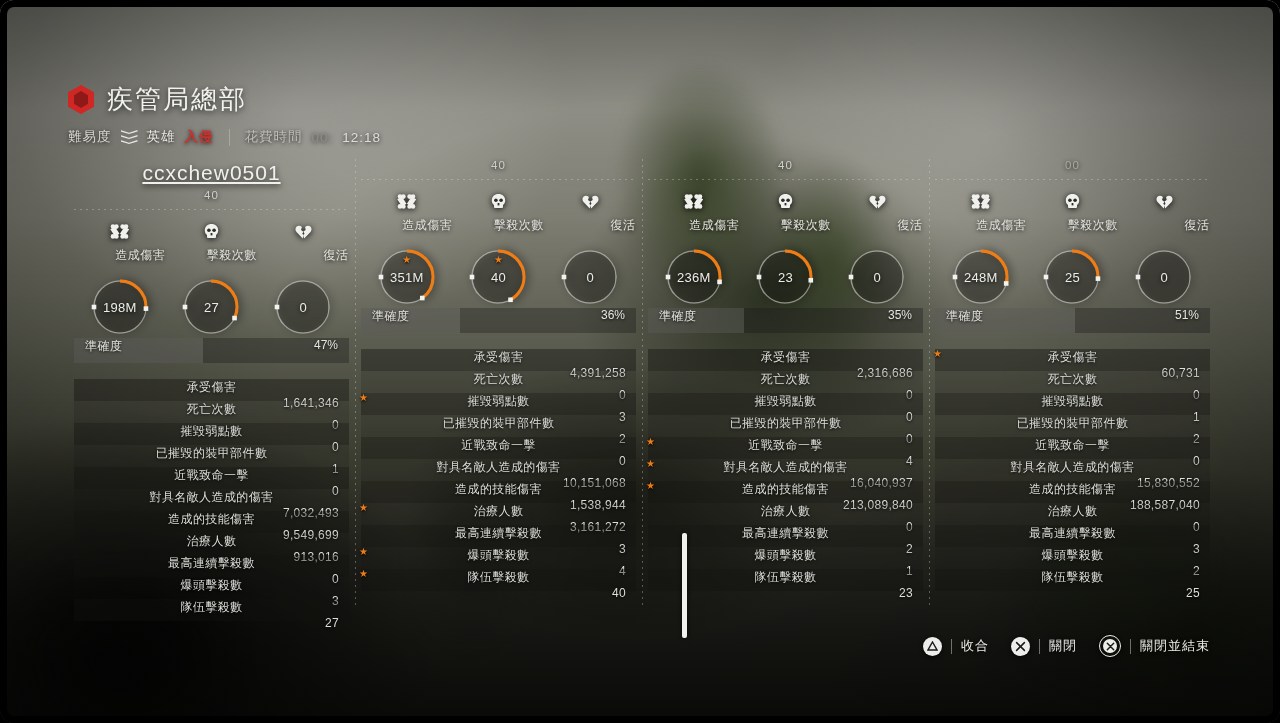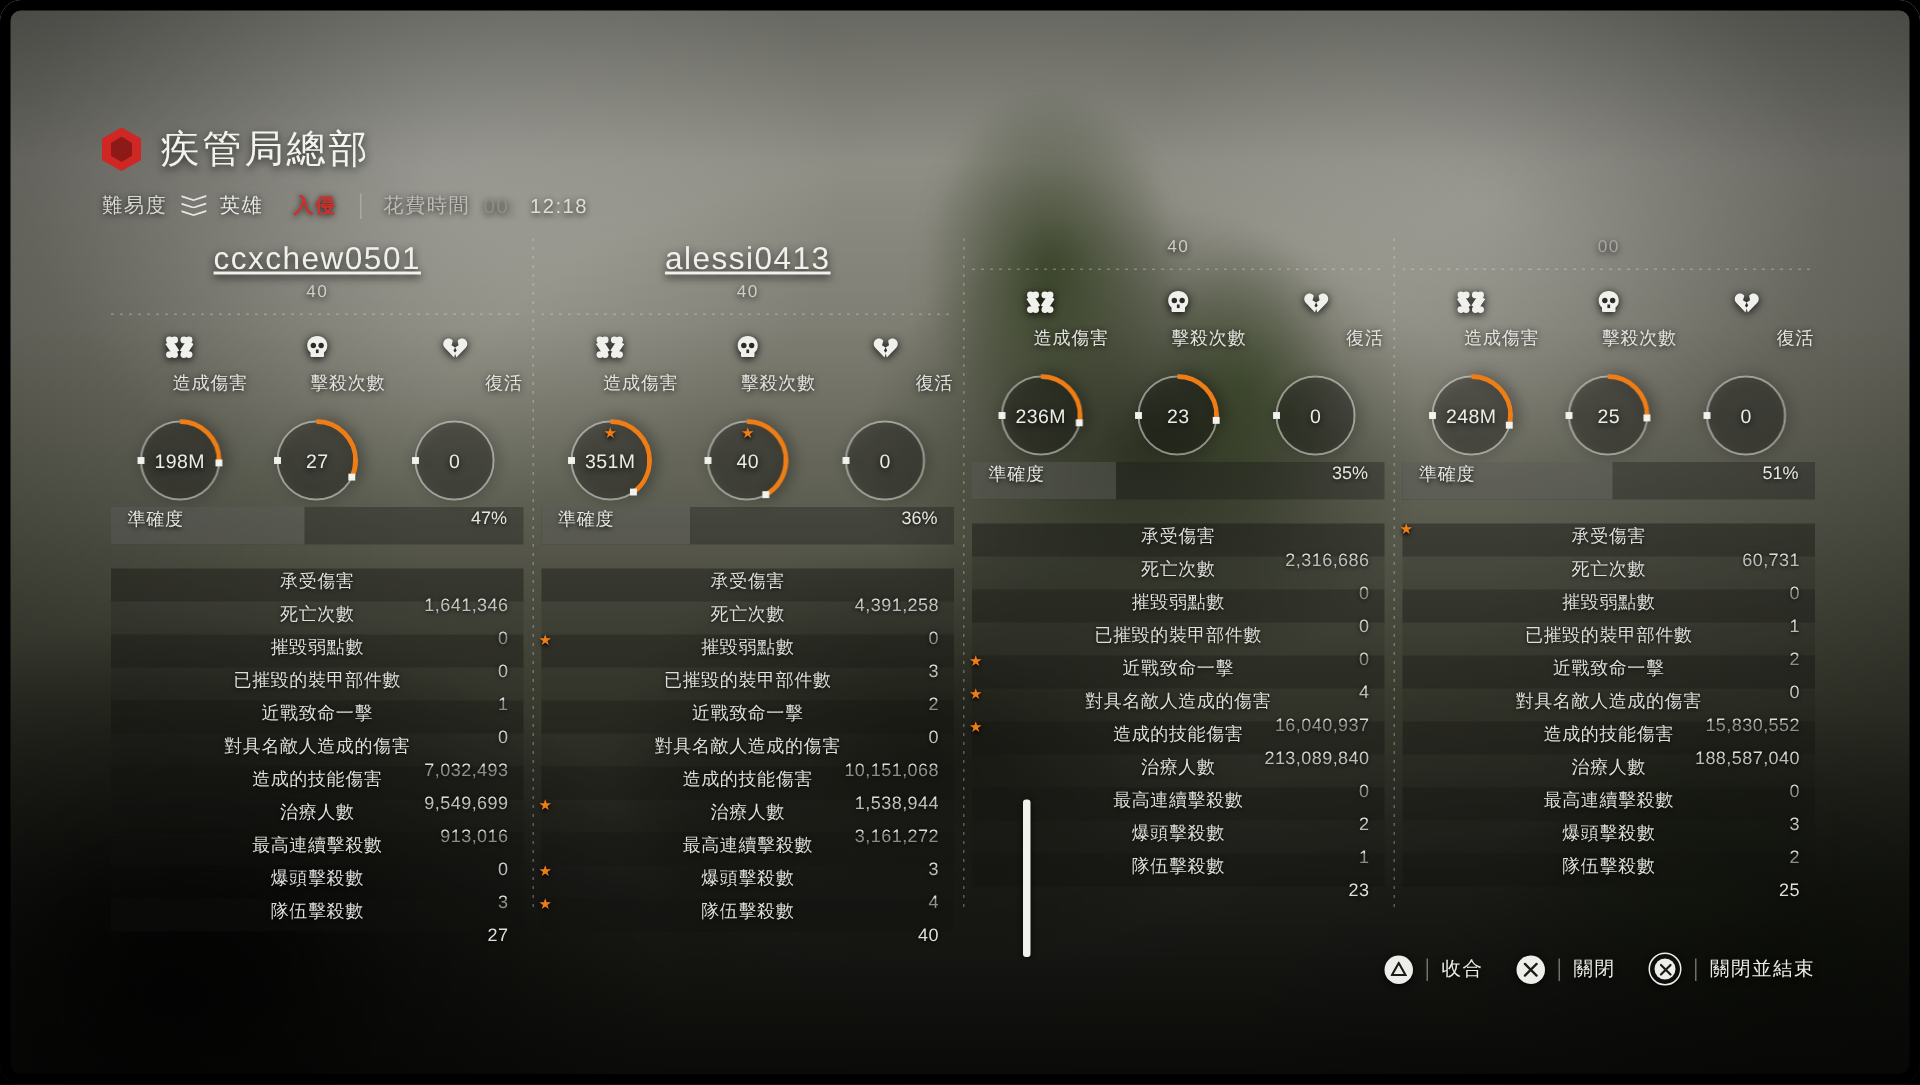--- a/index.html
+++ b/index.html
@@ -82,21 +82,21 @@
     font-size:13.5px; color:#d9d9d4; letter-spacing:1px;
     text-shadow:0 1px 4px rgba(0,0,0,.8);
   }
   .chev { display:inline-block; width:17px; height:14px; position:relative; }
   .chev i {
     position:absolute; left:0; width:17px; height:4px; background:#e6e6e2;
     clip-path:polygon(0 0, 50% 70%, 100% 0, 100% 35%, 50% 100%, 0 35%);
   }
   .chev i:nth-child(1){ top:0; } .chev i:nth-child(2){ top:5px; } .chev i:nth-child(3){ top:10px; }
   .diff-name { color:#e9e9e5; }
-  .invaded { color:#d0302c; font-weight:bold; letter-spacing:1px;margin-left:11px; }
+  .invaded { color:#d0302c; font-weight:bold; letter-spacing:1px; }
   .vbar { width:1px; height:17px; background:rgba(220,220,215,.35); margin:0 6px; }
   .time-label { color:#bdbdb6; }
   .time-dim { color:#8e8e87;text-align:right; }
   .time-val { color:#dedeD8; }
 
   
   .grid {
     position:absolute; left:68px; top:155px; width:1148px; height:470px;
     display:grid; grid-template-columns:repeat(4,1fr); z-index:20;
   }
@@ -375,21 +375,20 @@
             <span class="s-lb">爆頭擊殺數</span>
             <span class="s-v">3</span>
           </div>
           <div class="srow odd">
             <span class="s-lb">隊伍擊殺數</span>
             <span class="s-v">27</span>
           </div>
         </div>
       </div>
       <div class="col">
-        <div class="pname">alessi0413</div>
         <div class="plevel">40</div>
         <div class="hrule"></div>
         <div class="metrics">
           <div class="metric">
             <div class="m-ic">
               <svg width="19" height="15" viewBox="0 0 19 15">
                 <g fill="#f0f0ec">
                   <circle cx="3" cy="2.6" r="2.3"></circle>
                   <circle cx="6.4" cy="2.6" r="2.3"></circle>
                   <circle cx="3" cy="12.4" r="2.3"></circle>

